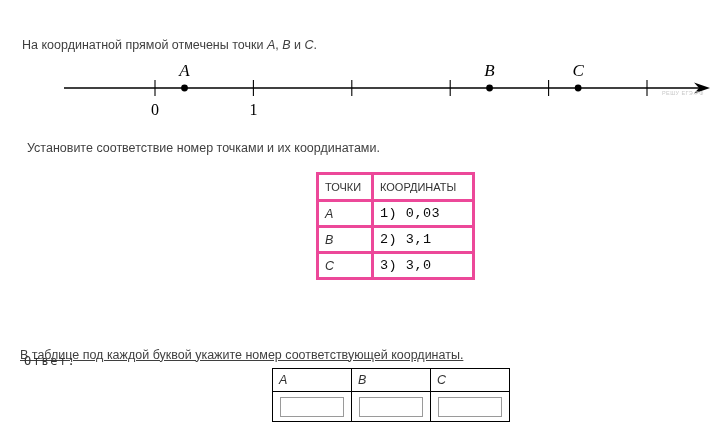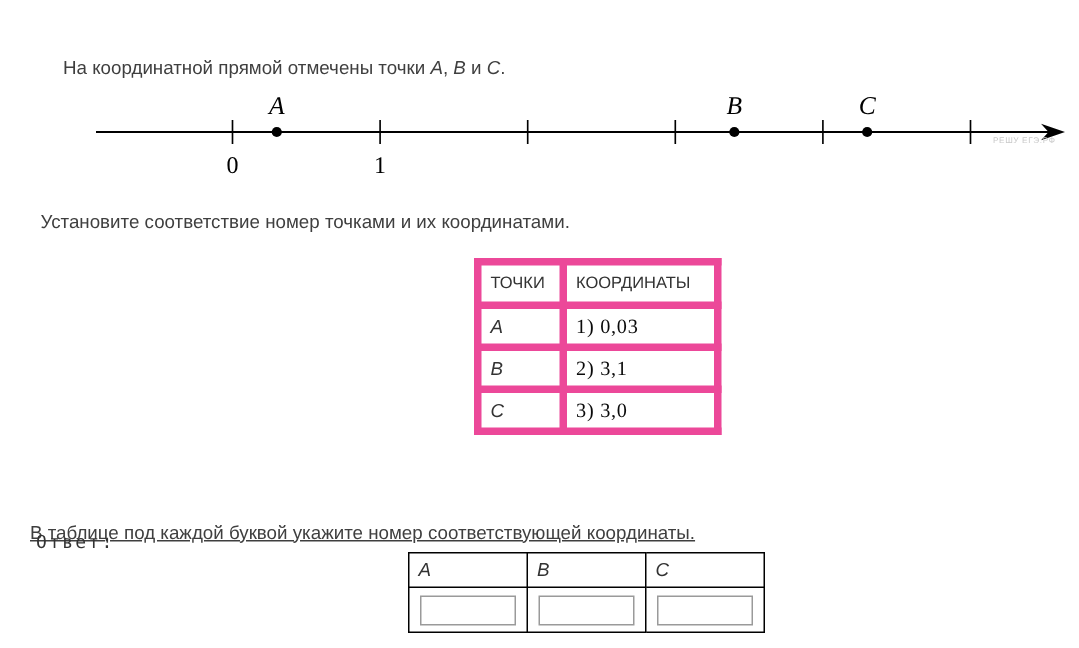--- a/index.html
+++ b/index.html
@@ -11,55 +11,55 @@
     color: #3f3f3f;
     overflow: hidden;
   }
   .para {
     position: absolute;
     font-size: 12.5px;
     line-height: 15px;
     white-space: nowrap;
   }
   .para em { font-style: italic; }
-  #statement { left: 42px; top: 25px; }
+  #statement { left: 22px; top: 25px; }
   #matching-instruction { left: 27px; top: 128px; }
   #answer-instruction { left: 20px; top: 335px; text-decoration: underline; }
 
   #numberline-svg { position: absolute; left: 0; top: 55px; }
 
   
   table.match {
     position: absolute; left: 316px; top: 172px;
     border-collapse: collapse;
     background: #fff;
   }
   table.match th, table.match td {
-    border: 5px solid #ec4899;
+    border: 3px solid #ec4899;
     text-align: left;
     vertical-align: middle;
   }
   table.match th {
     font-weight: normal;
     font-size: 11px;
     color: #333;
     height: 24px;
     padding: 0 6px;
   }
   table.match td.point-cell {
     width: 40px;
     font-style: italic;
     font-size: 12.5px;
     color: #333;
     height: 23px;
     padding: 0 6px;
   }
   table.match td.coord-cell {
     width: 86px;
-    font-family: Liberation Serif, serif;
+    font-family: Liberation Mono, monospace;
     font-size: 13.5px;
     color: #0a0a0a;
     letter-spacing: 0.5px;
     padding: 0 6px;
   }
 
   
   #answer-label {
     position: absolute; left: 24px; top: 354px;
     font-family: "DejaVu Sans Mono", monospace;

